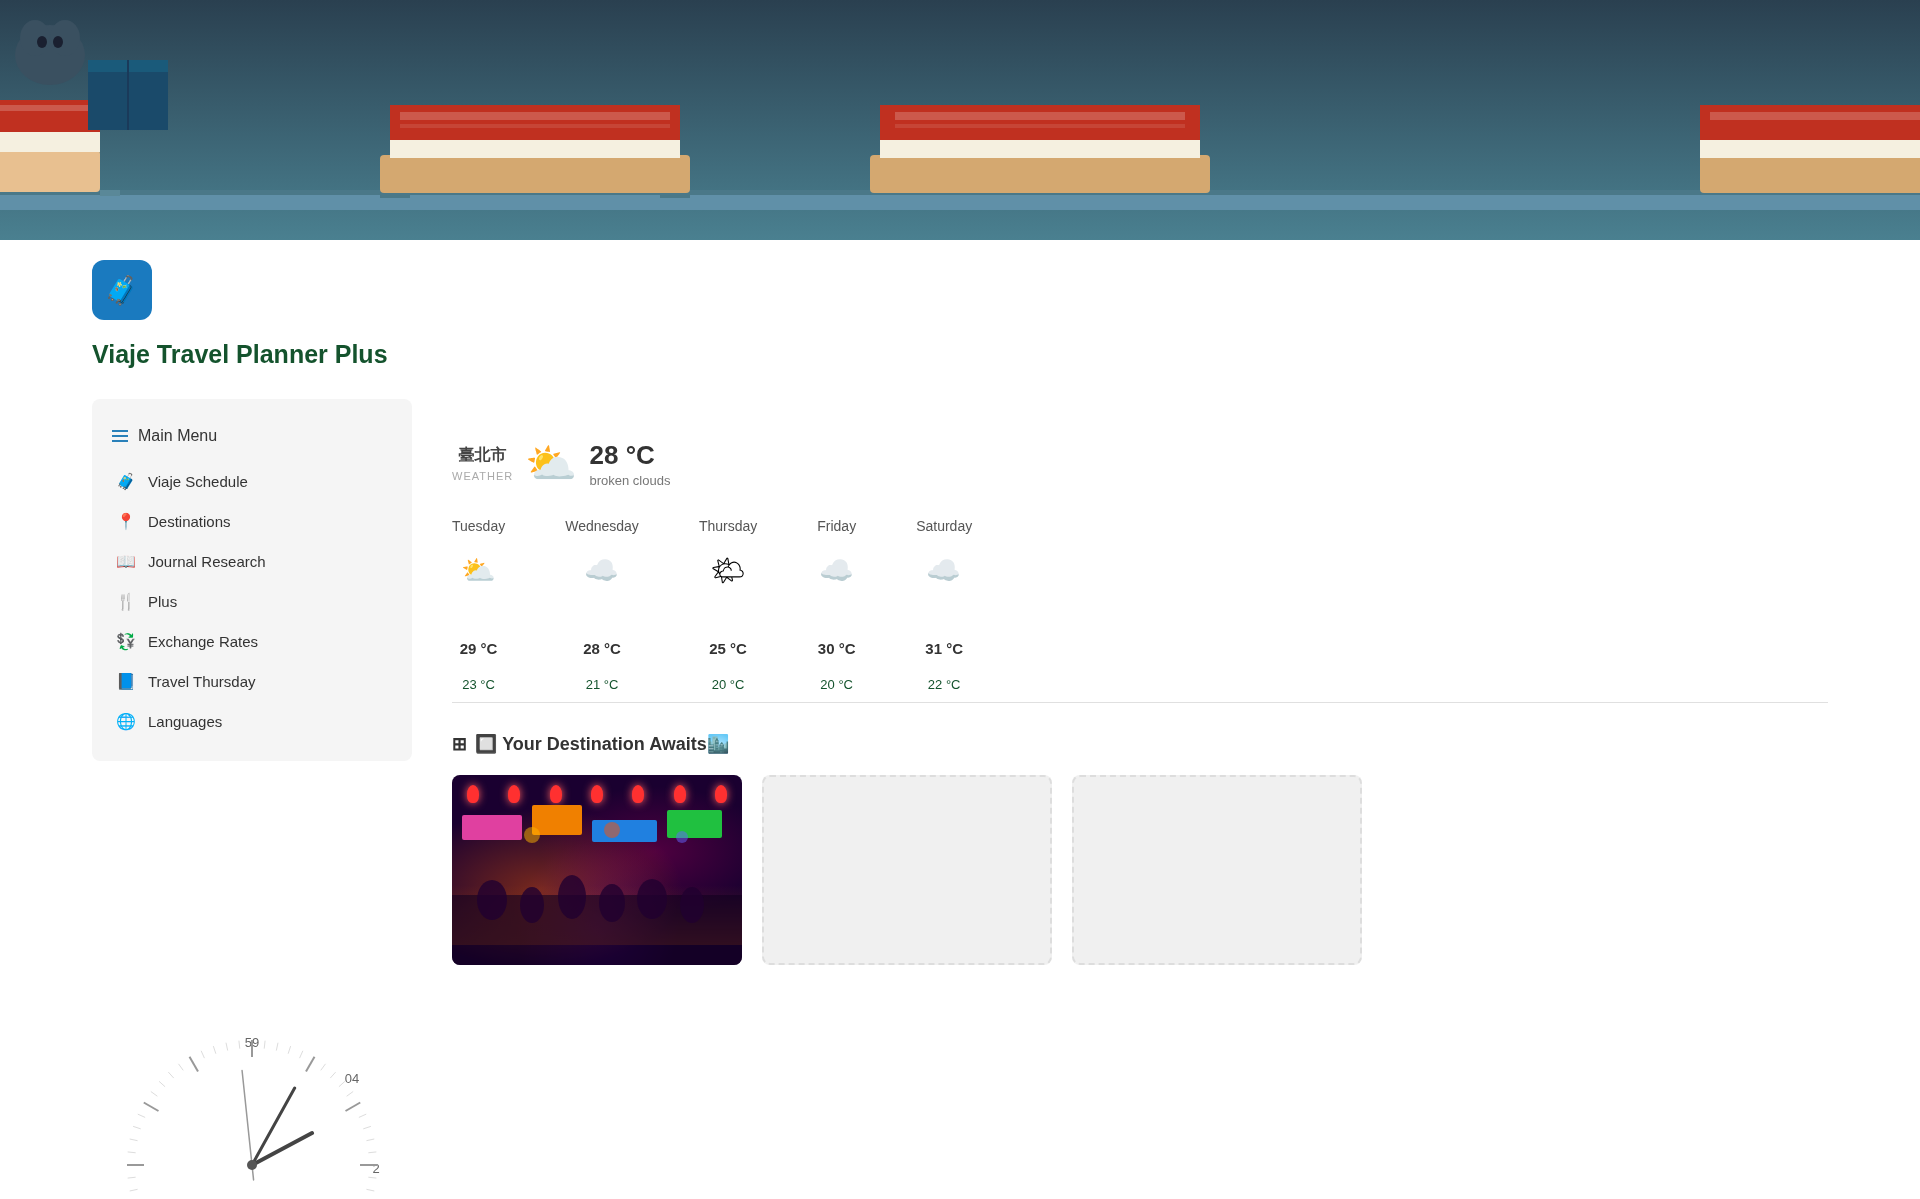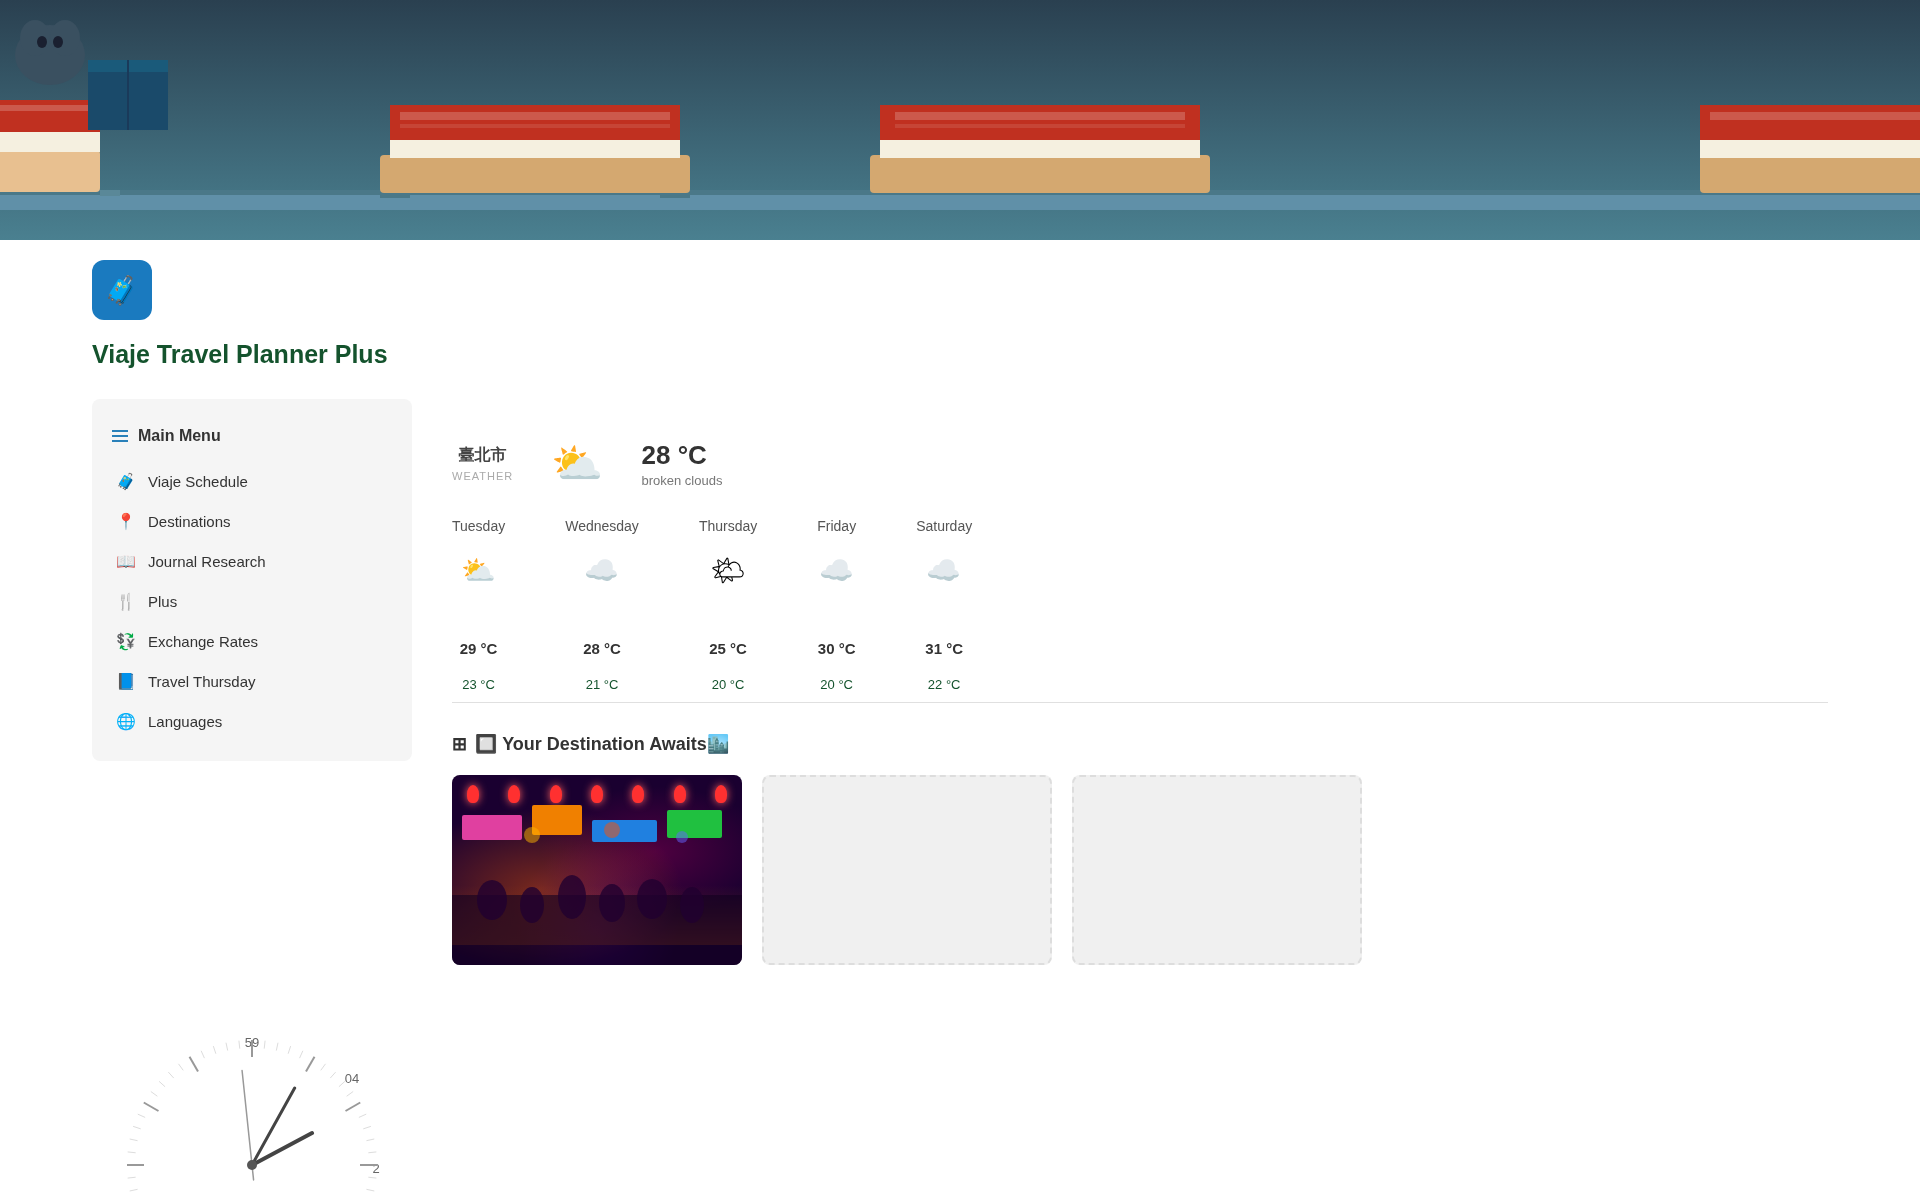--- a/index.html
+++ b/index.html
@@ -70,21 +70,21 @@
       gap: 3px;
     }
     .menu-icon-bars span {
       display: block;
       width: 16px;
       height: 2px;
       background: #2980b9;
     }
     .sidebar-title {
       font-size: 16px;
-      font-weight: 700;
+      font-weight: 400;
       color: #333;
     }
     .sidebar-item {
       display: flex;
       align-items: center;
       gap: 12px;
       padding: 10px 24px;
       cursor: pointer;
       font-size: 15px;
       color: #333;
@@ -334,21 +334,21 @@
     </div>
     <div class="sidebar-item">
       <span class="sidebar-icon blue">🌐</span>
       <span>Languages</span>
     </div>
   </div>
 
   <div class="right-panel">
     <div class="weather-container">
 
-      <div style="display:flex; align-items:center; gap:38px; padding: 20px 0 30px;">
+      <div style="display:flex; align-items:center; gap:12px; padding: 20px 0 30px;">
         <div style="display:flex; flex-direction:column; align-items:center; gap:4px;">
           <span style="font-size:16px; font-weight:600; color:#444;">臺北市</span>
           <span style="font-size:11px; color:#aaa; letter-spacing:1px;">WEATHER</span>
         </div>
         <span style="font-size:42px;">⛅</span>
         <div style="display:flex; flex-direction:column; gap:2px;">
           <span style="font-size:26px; font-weight:600; color:#333;">28 °C</span>
           <span style="font-size:13px; color:#777;">broken clouds</span>
         </div>
       </div>

